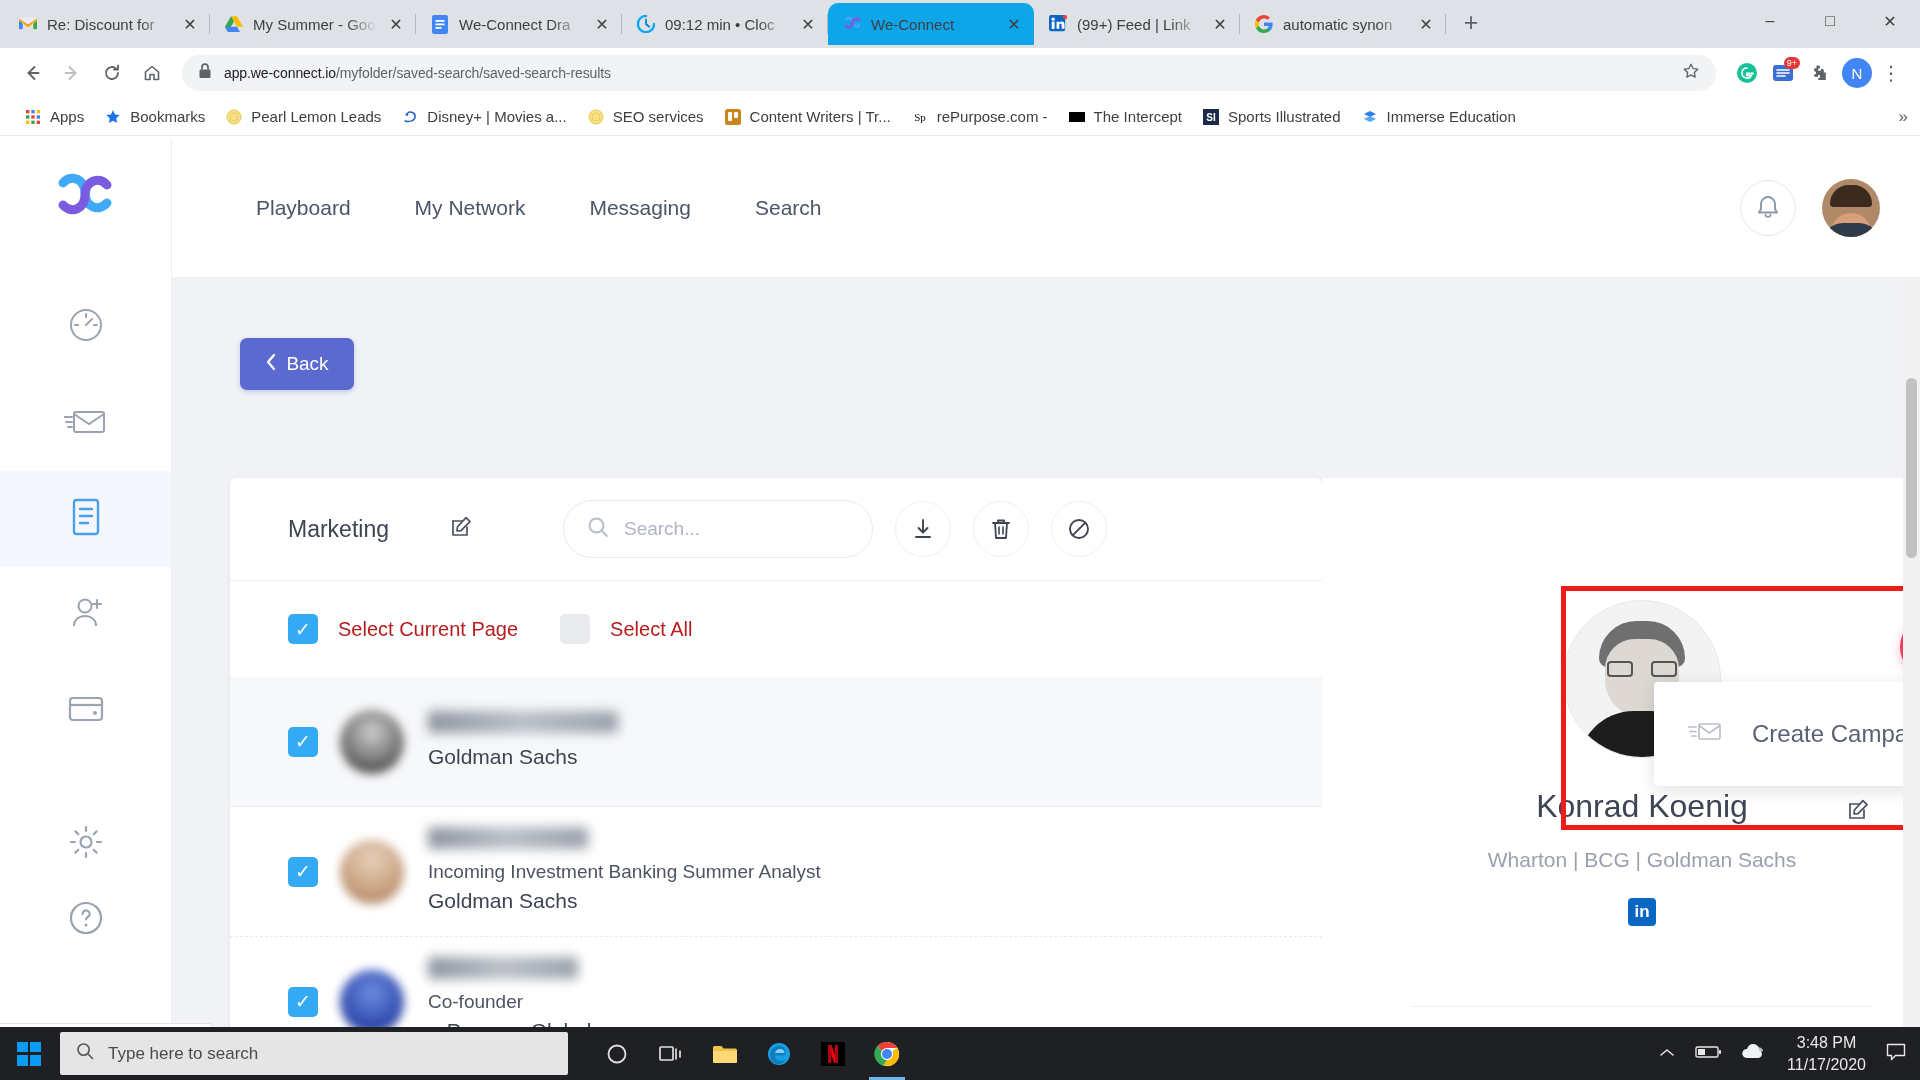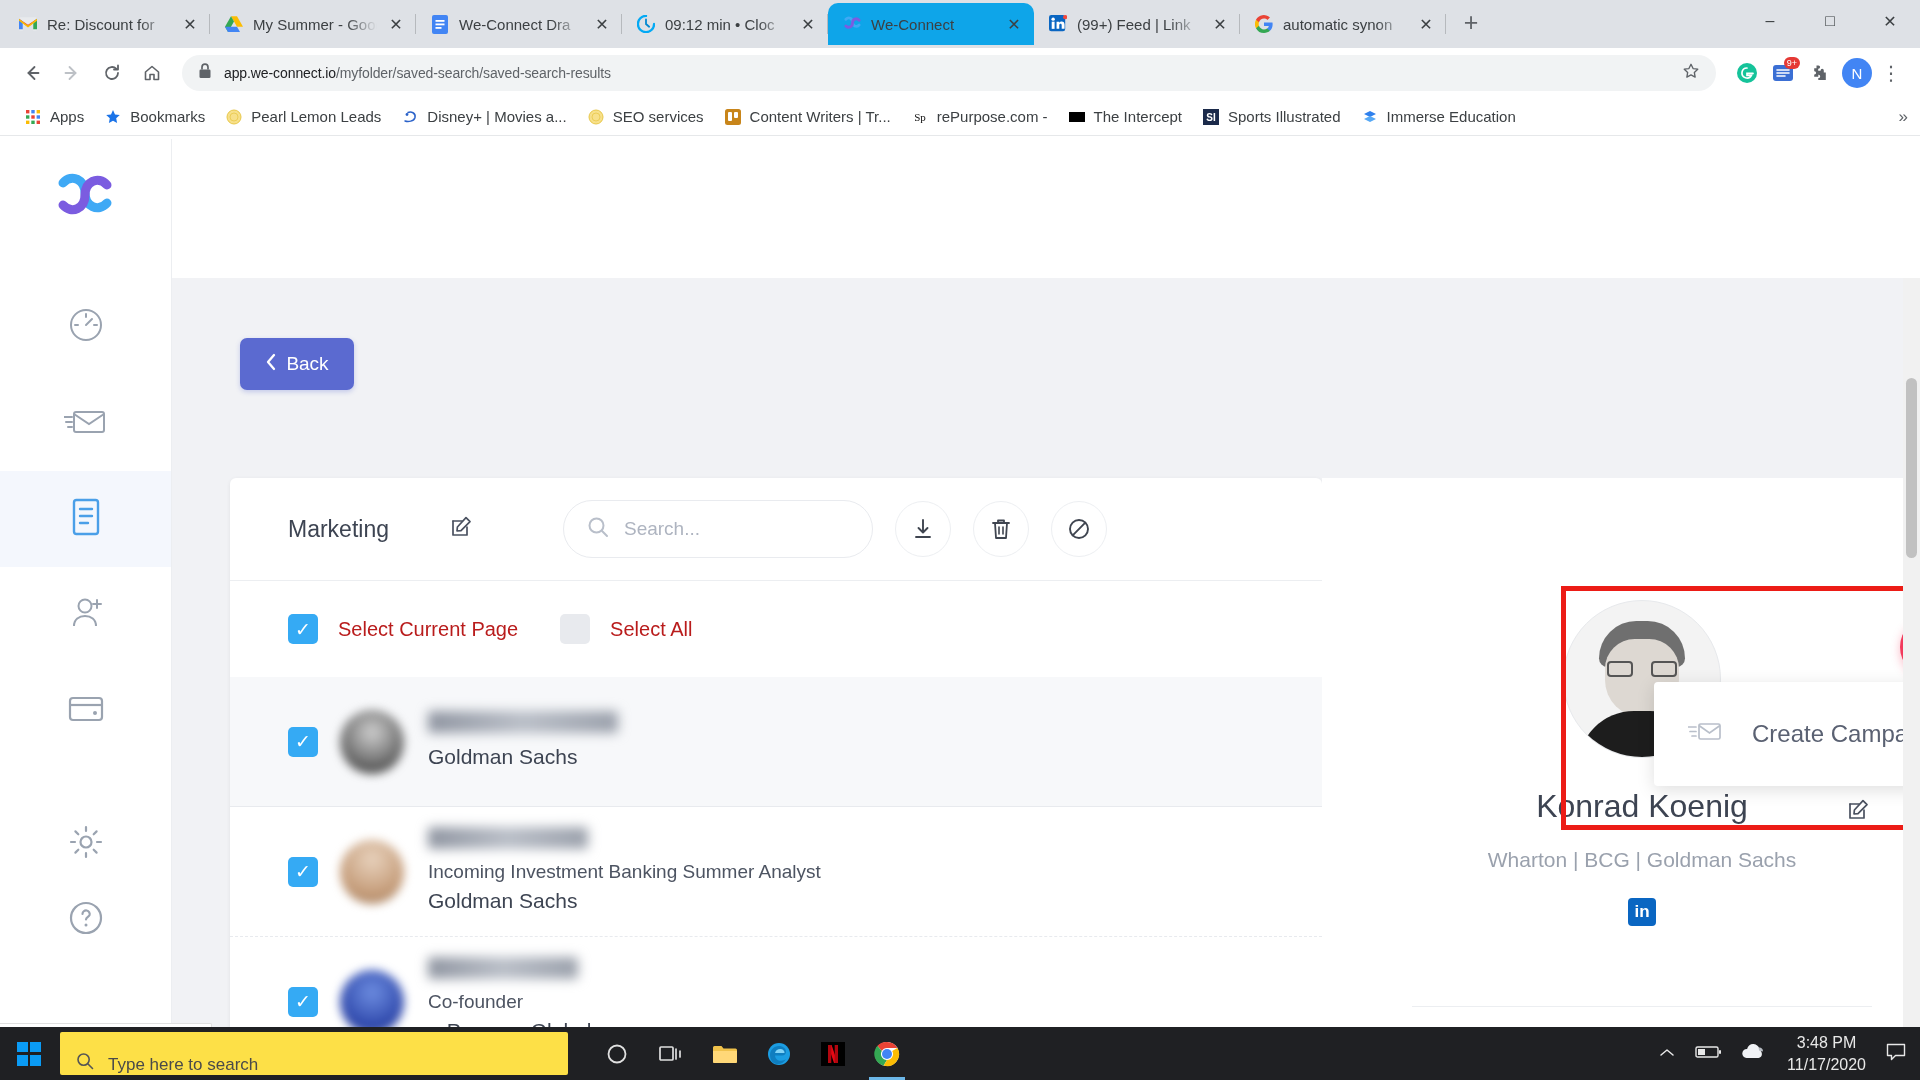--- a/index.html
+++ b/index.html
@@ -280,22 +280,22 @@
   .taskbar {
     position: absolute; left: 0; bottom: 0; width: 1920px; height: 53px;
     background: #1f2023; display: flex; align-items: center;
   }
   .start {
     width: 58px; height: 53px; display: flex; align-items: center; justify-content: center;
   }
   .win-logo { width: 24px; height: 24px; display: grid; grid-template-columns: 1fr 1fr; grid-gap: 2.5px; }
   .win-logo i { background: #0a9bf5; display: block; }
   .tsearch {
-    width: 508px; height: 43px; background: #fde047; border-radius: 2px;
-    display: flex; align-items: flex-end; gap: 14px; padding: 0 16px;
+    width: 508px; height: 43px; background: #e5e5e5; border-radius: 2px;
+    display: flex; align-items: center; gap: 14px; padding: 0 16px;
     font-size: 17px; color: #4a4a4a; margin-left: 2px;
   }
   .tb-icons { display: flex; align-items: center; gap: 0px; margin-left: 22px; }
   .tb-ico {
     width: 54px; height: 53px; display: flex; align-items: center;
     justify-content: center; position: relative;
   }
   .tb-ico.running::after {
     content:""; position:absolute; bottom:0; left:9px; right:9px; height:3px; background:#6cb7e8;
   }
@@ -648,20 +648,41 @@
             <svg width="40" height="40" viewBox="0 0 40 40">
                 <circle cx="20" cy="20" r="15" stroke="currentColor" stroke-width="2.2" fill="none"></circle>
                 <path d="M16.5 16a3.6 3.6 0 117 1.2c-.6 1.6-3.5 2.2-3.5 4.3" stroke="currentColor" stroke-width="2.2" fill="none" stroke-linecap="round"></path>
                 <circle cx="20" cy="27" r="1.5" fill="currentColor"></circle>
               </svg>
           </span>
         </div>
       </div>
     </div>
 
+    <div class="appbar">
+      <div class="navlinks">
+        <div class="navlink">Playboard</div>
+        <div class="navlink">My Network</div>
+        <div class="navlink">Messaging</div>
+        <div class="navlink">Search</div>
+      </div>
+      <div class="appbar-right">
+        <div class="bell">
+          <svg width="26" height="28" viewBox="0 0 26 28">
+              <path d="M13 3a7 7 0 017 7v5l2 3.5H4L6 15v-5a7 7 0 017-7z" stroke="currentColor" stroke-width="1.9" fill="none" stroke-linejoin="round"></path>
+              <path d="M10.5 21a2.6 2.6 0 005 0" stroke="currentColor" stroke-width="1.9" fill="none" stroke-linecap="round"></path>
+            </svg>
+        </div>
+        <div class="me-avatar">
+          <span class="hair"></span>
+          <span class="face"></span>
+          <span class="body"></span>
+        </div>
+      </div>
+    </div>
 
     <div class="body-area">
 
       <div class="back-btn">
         <span>
           <svg width="12" height="18" viewBox="0 0 12 18">
               <path d="M9 2L3 9l6 7" stroke="#fff" stroke-width="2.3" fill="none" stroke-linecap="round" stroke-linejoin="round"></path>
             </svg>
         </span>
         <span>Back</span>

